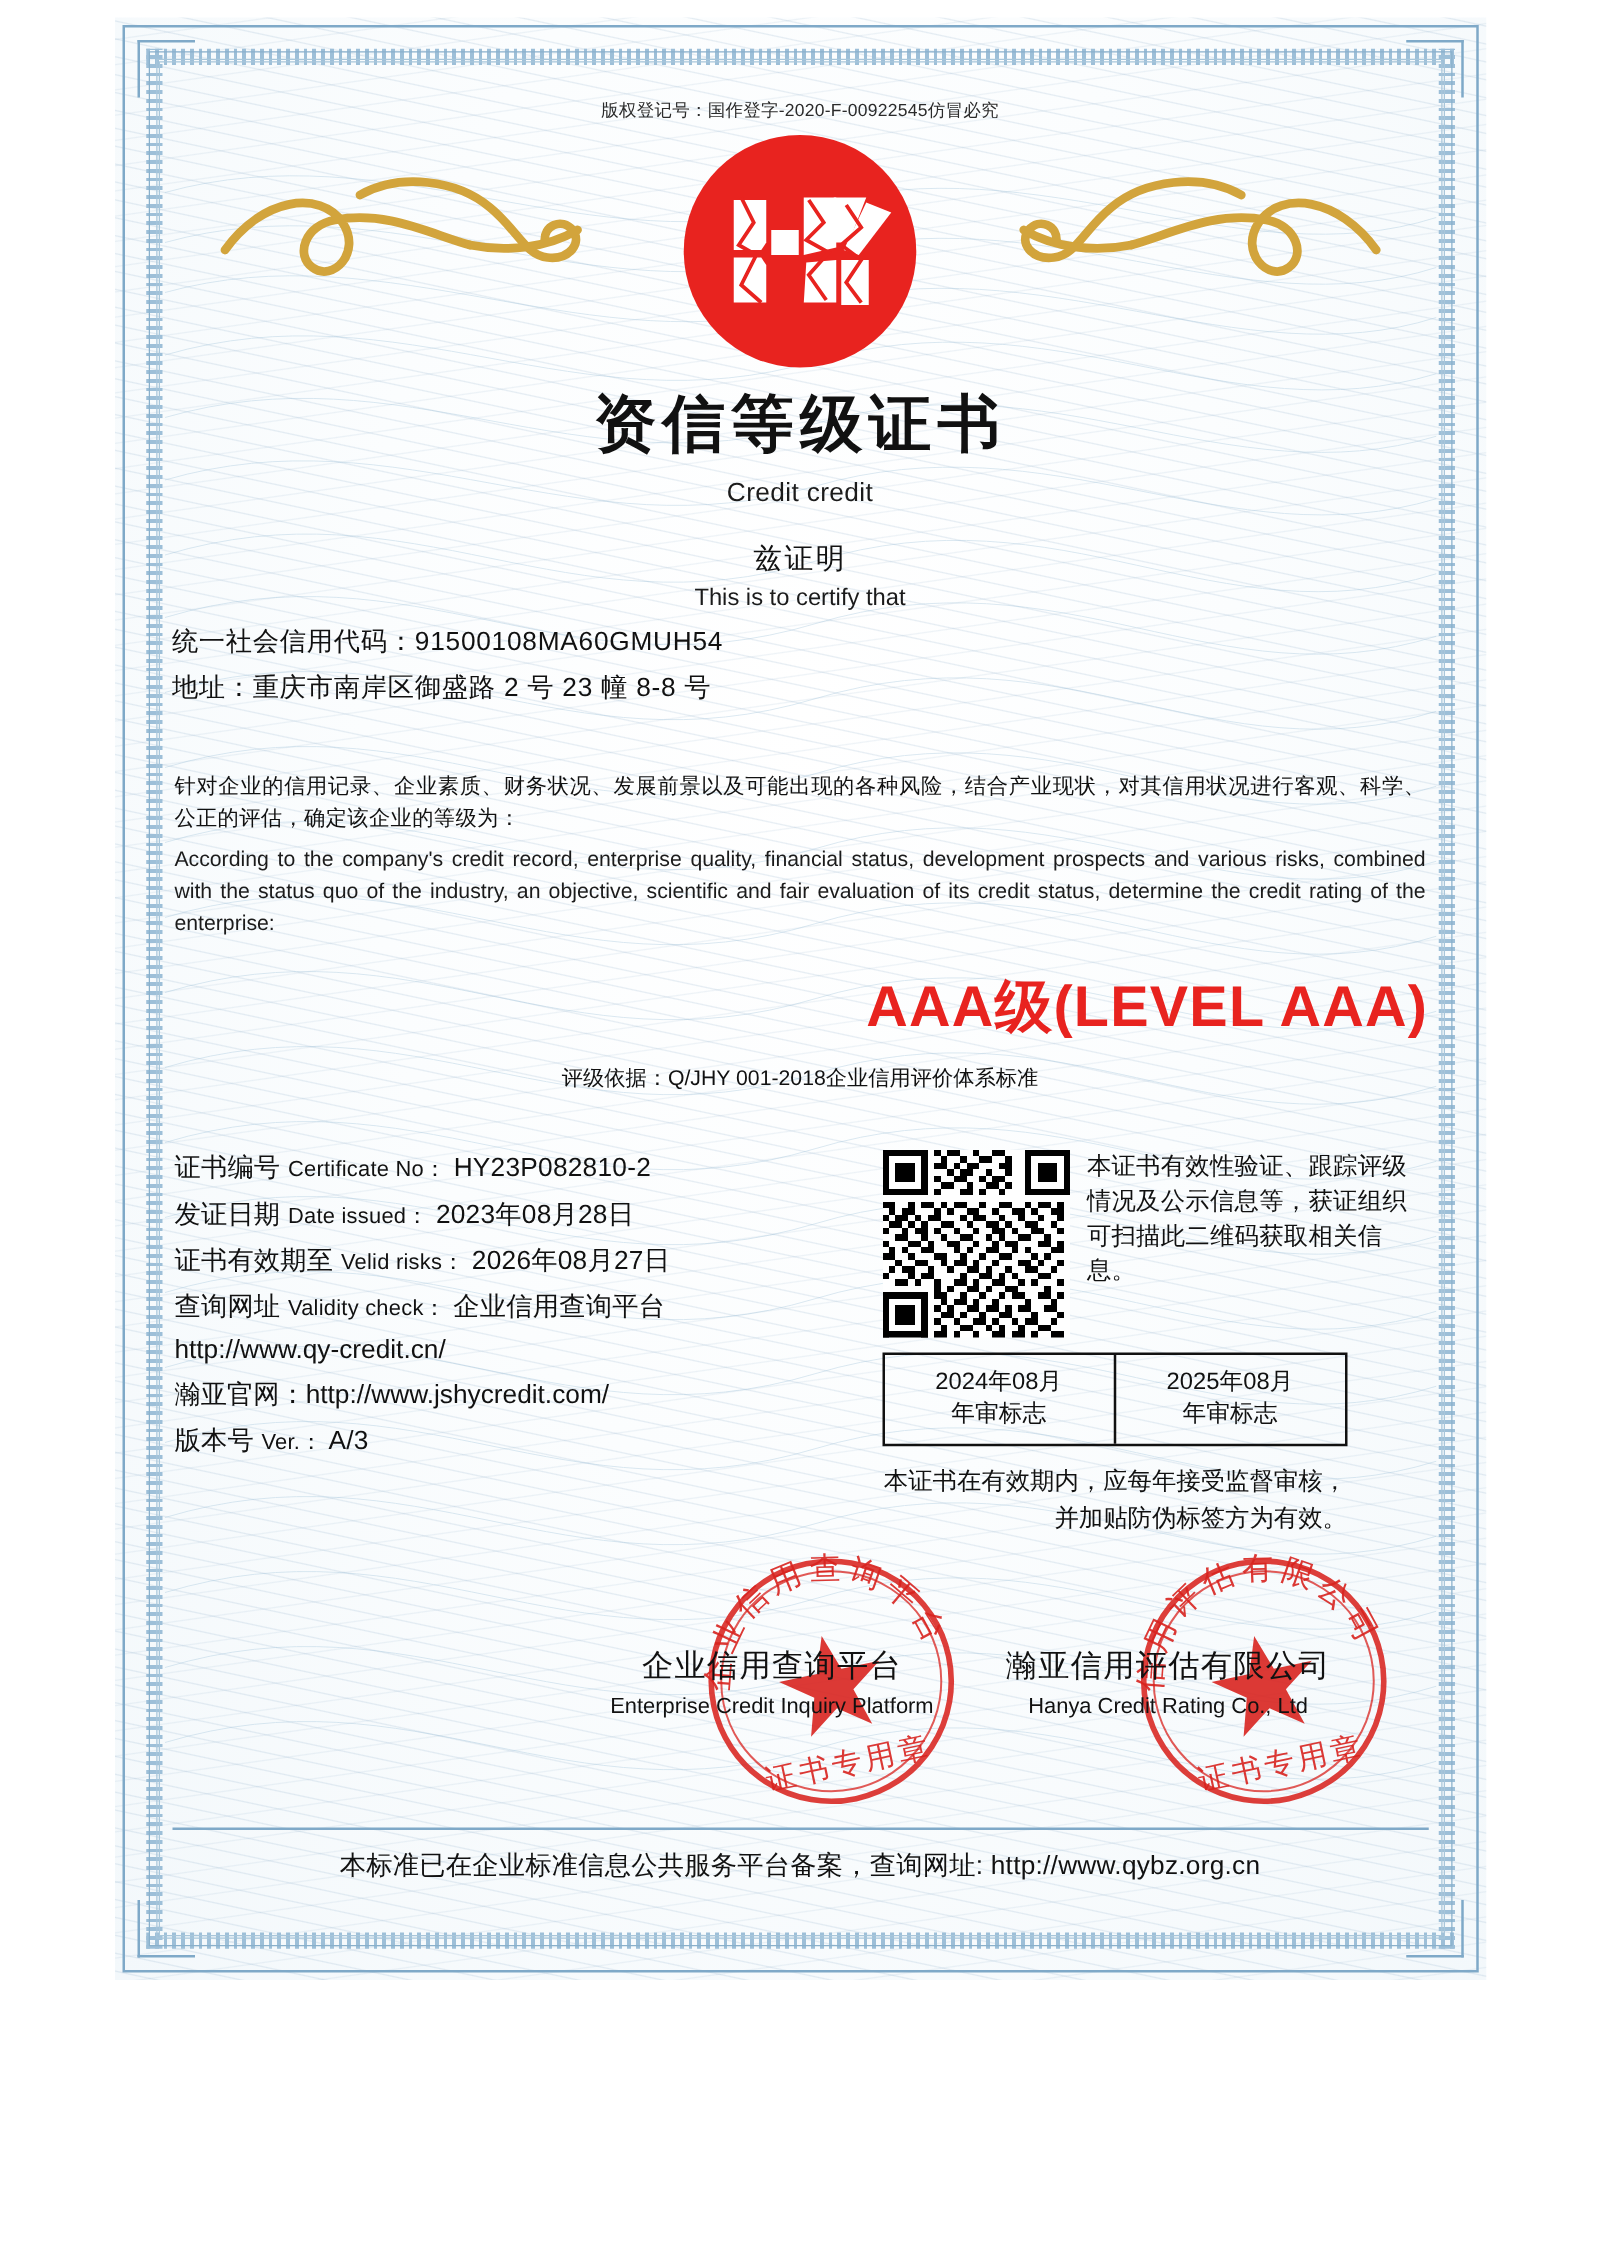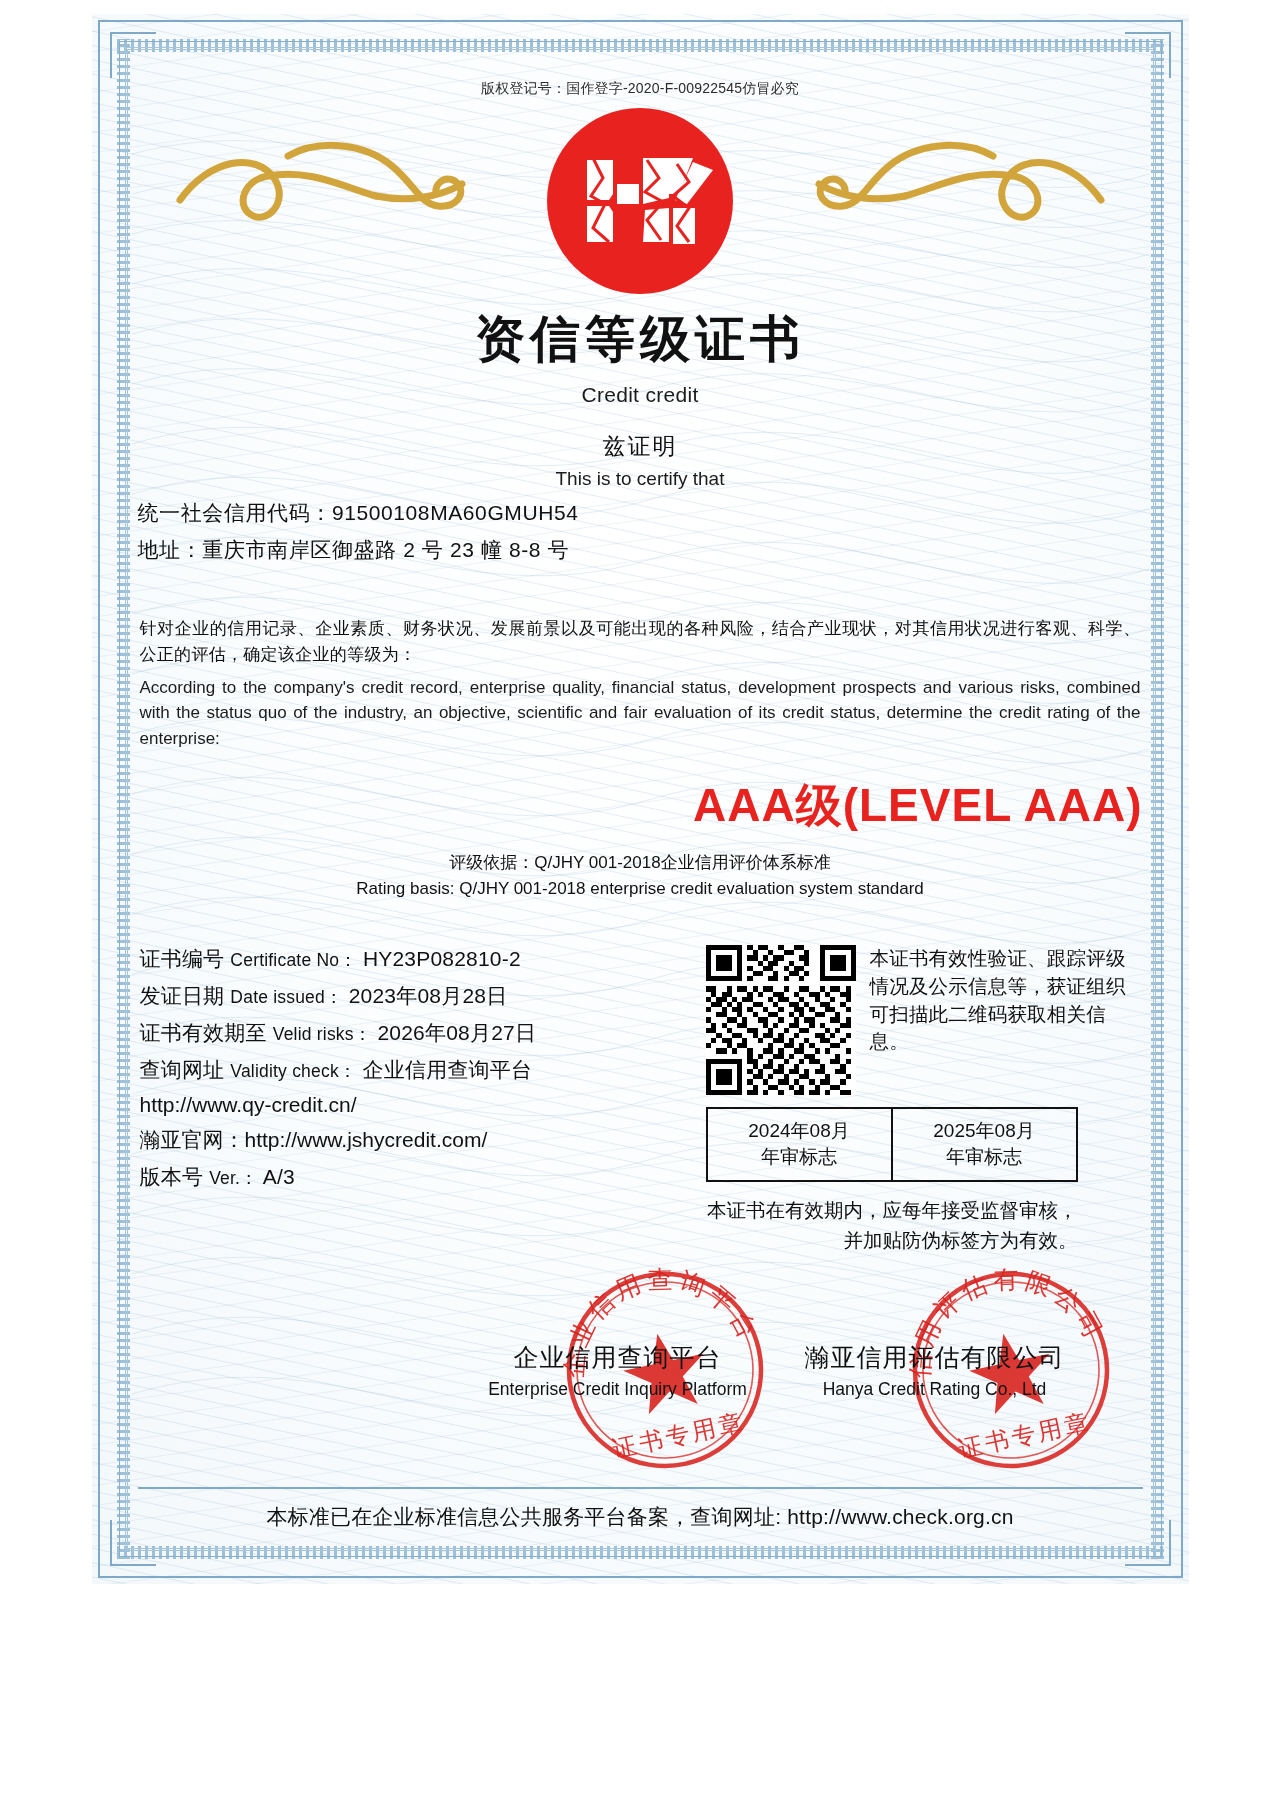--- a/index.html
+++ b/index.html
@@ -430,21 +430,20 @@
     <div class="credit-code">统一社会信用代码：91500108MA60GMUH54</div>
     <div class="address">地址：重庆市南岸区御盛路 2 号 23 幢 8-8 号</div>
 
     <div class="para">
       <div class="para-cn">针对企业的信用记录、企业素质、财务状况、发展前景以及可能出现的各种风险，结合产业现状，对其信用状况进行客观、科学、公正的评估，确定该企业的等级为：</div>
       <div class="para-en">According to the company's credit record, enterprise quality, financial status, development prospects and various risks, combined with the status quo of the industry, an objective, scientific and fair evaluation of its credit status, determine the credit rating of the enterprise:</div>
     </div>
 
     <div class="level">AAA级(LEVEL AAA)</div>
     <div class="basis-cn">评级依据：Q/JHY 001-2018企业信用评价体系标准</div>
-    <div class="basis-en">Rating basis: Q/JHY 001-2018 enterprise credit evaluation system standard</div>
 
     <div class="details">
 
       <div class="details-left">
         <div class="d-row">
           <span>证书编号</span>
           <span class="en">Certificate No：</span>
           <span>HY23P082810-2</span>
         </div>
         <div class="d-row">
@@ -741,16 +740,16 @@
       <div class="seal-org left">
         <div class="seal-cn">企业信用查询平台</div>
         <div class="seal-en">Enterprise Credit Inquiry Platform</div>
       </div>
       <div class="seal-org right">
         <div class="seal-cn">瀚亚信用评估有限公司</div>
         <div class="seal-en">Hanya Credit Rating Co., Ltd</div>
       </div>
     </div>
 
-    <div class="footer">本标准已在企业标准信息公共服务平台备案，查询网址: http://www.check.org.cn</div>
+    <div class="footer">本标准已在企业标准信息公共服务平台备案，查询网址: http://www.qybz.org.cn</div>
 
   </div>
 </div>
 
 </body></html>

